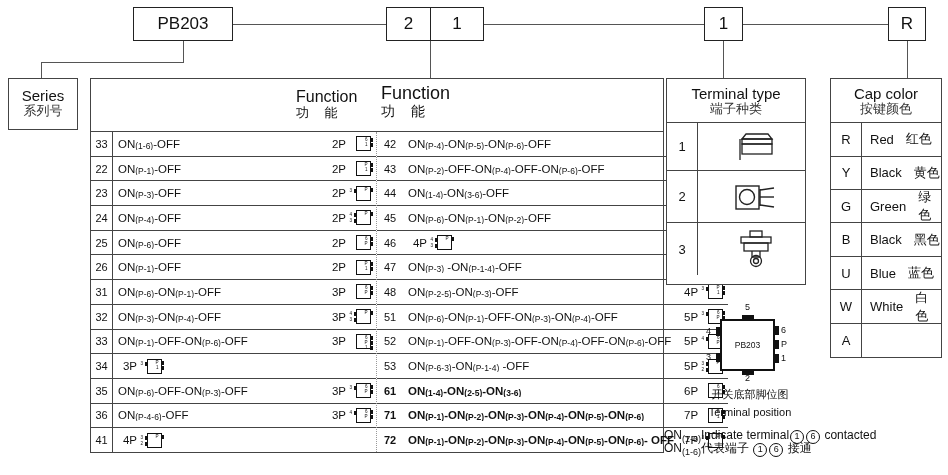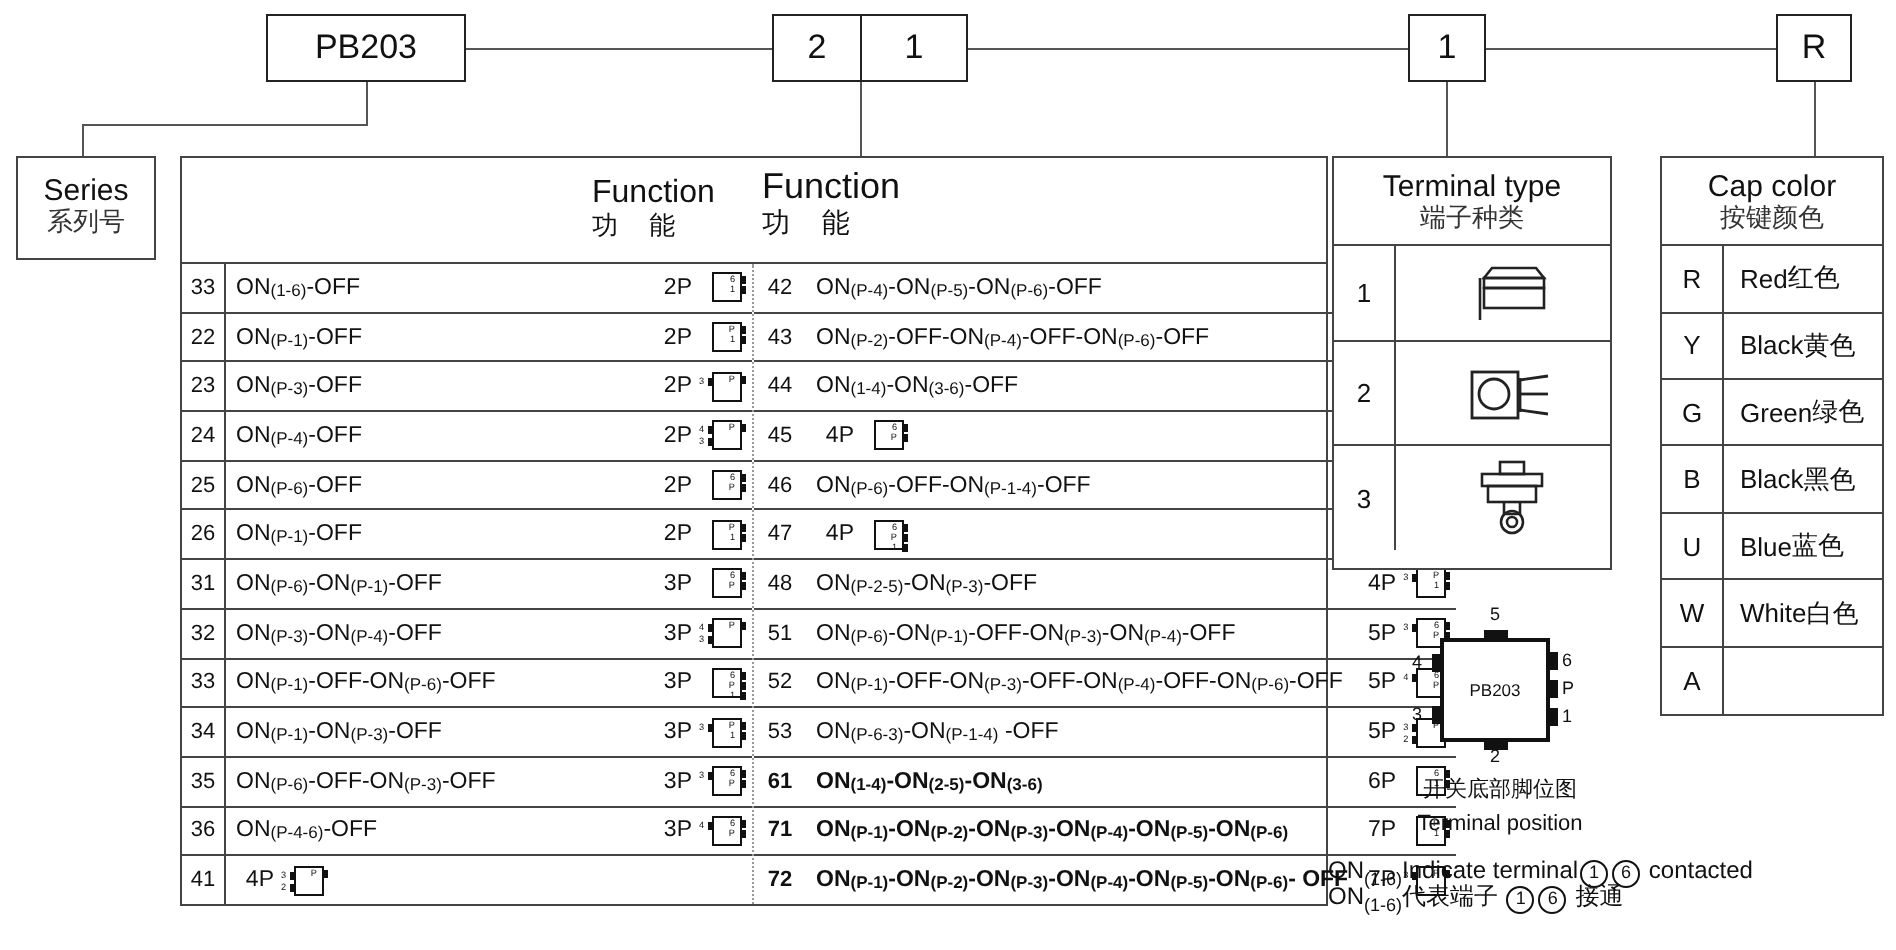--- a/index.html
+++ b/index.html
@@ -24,21 +24,21 @@
   }
   .legend-head .en{font-size:15px;display:block;}
   .legend-head .cn{font-size:13px;display:block;color:#333;}
   .lrow{display:flex;border-bottom:1.1px solid #444;box-sizing:border-box;}
   .lrow:last-child{border-bottom:none;}
   .lcode{
     width:30px;min-width:30px;border-right:1.1px solid #444;
     display:flex;align-items:center;justify-content:center;font-size:13px;
   }
   .lval{flex:1;display:flex;align-items:center;padding-left:8px;font-size:13px;}
-  .lval .cn{font-size:13px;}
+  .lval .cn{font-size:13px;margin-left:12px;}
 
   
   #fn-table{
     position:absolute;left:90px;top:78px;width:574px;height:375px;
     border:1.3px solid #444;box-sizing:border-box;background:#fff;
   }
   #fn-head{
     height:53px;border-bottom:1.2px solid #444;box-sizing:border-box;
     position:relative;
   }
@@ -262,21 +262,20 @@
               <div class="plab" style="right: 2px; top: 1px;">6</div>
               <div class="pin pr" style="top: 6px;"></div>
               <div class="plab" style="right: 2px; top: 6px;">P</div>
               <div class="pin pr" style="top: 11px;"></div>
               <div class="plab" style="right: 2px; top: 11px;">1</div>
             </div>
           </div>
         </div>
         <div class="frow">
           <div class="fnum">34</div>
-          <div class="fdesc">ON<sub>(P-1)</sub>-ON<sub>(P-3)</sub>-OFF</div>
           <div class="fpol">3P</div>
           <div class="ficon">
             <div class="pinsq">
               <div class="pin pl" style="top: 2px;"></div>
               <div class="plab" style="left: -7px; top: 2px;">3</div>
               <div class="pin pr" style="top: 1px;"></div>
               <div class="plab" style="right: 2px; top: 1px;">P</div>
               <div class="pin pr" style="top: 6px;"></div>
               <div class="plab" style="right: 2px; top: 6px;">1</div>
             </div>
@@ -364,47 +363,48 @@
             <div class="pinsq">
               <div class="pin pr" style="top: 1px;"></div>
               <div class="plab" style="right: 2px; top: 1px;">P</div>
               <div class="pin pr" style="top: 6px;"></div>
               <div class="plab" style="right: 2px; top: 6px;">1</div>
             </div>
           </div>
         </div>
         <div class="frow">
           <div class="fnum">45</div>
+          <div class="fdesc">ON<sub>(P-6)</sub>-ON<sub>(P-1)</sub>-ON<sub>(P-2)</sub>-OFF</div>
           <div class="fpol">4P</div>
           <div class="ficon">
             <div class="pinsq">
               <div class="pin pr" style="top: 1px;"></div>
               <div class="plab" style="right: 2px; top: 1px;">6</div>
               <div class="pin pr" style="top: 6px;"></div>
               <div class="plab" style="right: 2px; top: 6px;">P</div>
             </div>
           </div>
         </div>
         <div class="frow">
           <div class="fnum">46</div>
-          <div class="fdesc">ON<sub>(P-6)</sub>-OFF-ON<sub>(P-1-4)</sub>-OFF</div>
           <div class="fpol">4P</div>
           <div class="ficon">
             <div class="pinsq">
               <div class="pin pl" style="top: 2px;"></div>
               <div class="plab" style="left: -7px; top: 2px;">4</div>
               <div class="pin pl" style="top: 8px;"></div>
               <div class="plab" style="left: -7px; top: 8px;">3</div>
               <div class="pin pr" style="top: 1px;"></div>
               <div class="plab" style="right: 2px; top: 1px;">P</div>
             </div>
           </div>
         </div>
         <div class="frow">
           <div class="fnum">47</div>
+          <div class="fdesc">ON<sub>(P-3)</sub> -ON<sub>(P-1-4)</sub>-OFF</div>
           <div class="fpol">4P</div>
           <div class="ficon">
             <div class="pinsq">
               <div class="pin pr" style="top: 1px;"></div>
               <div class="plab" style="right: 2px; top: 1px;">6</div>
               <div class="pin pr" style="top: 6px;"></div>
               <div class="plab" style="right: 2px; top: 6px;">P</div>
               <div class="pin pr" style="top: 11px;"></div>
               <div class="plab" style="right: 2px; top: 11px;">1</div>
             </div>

